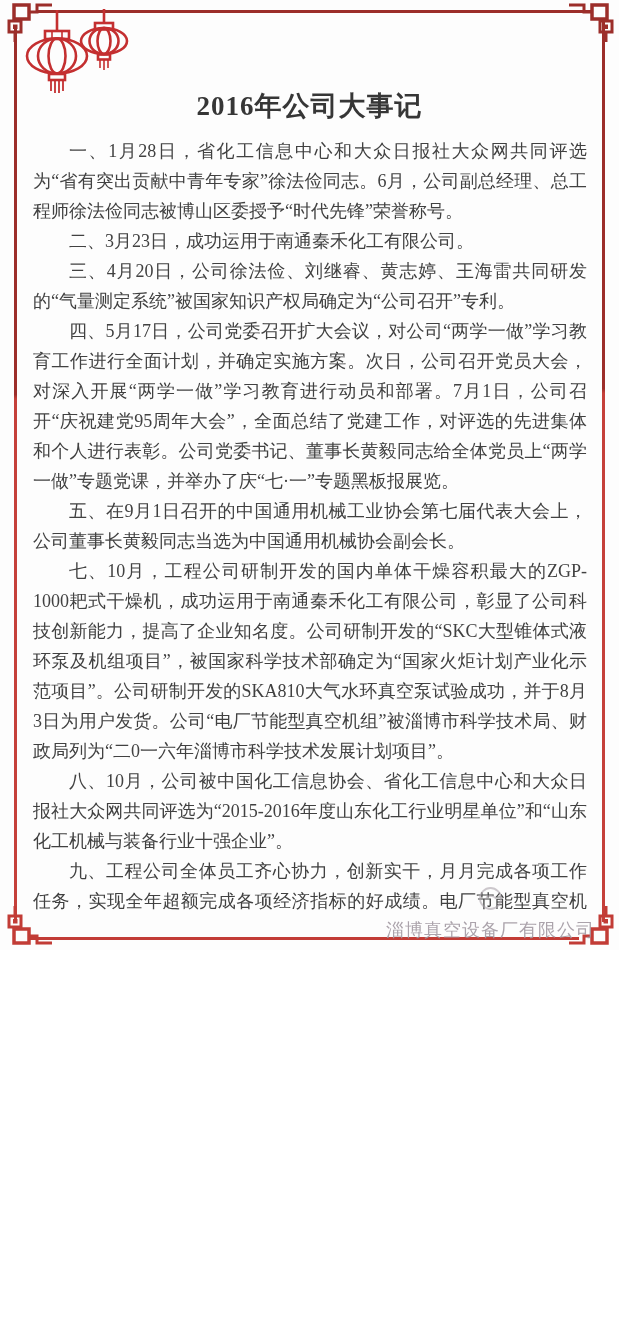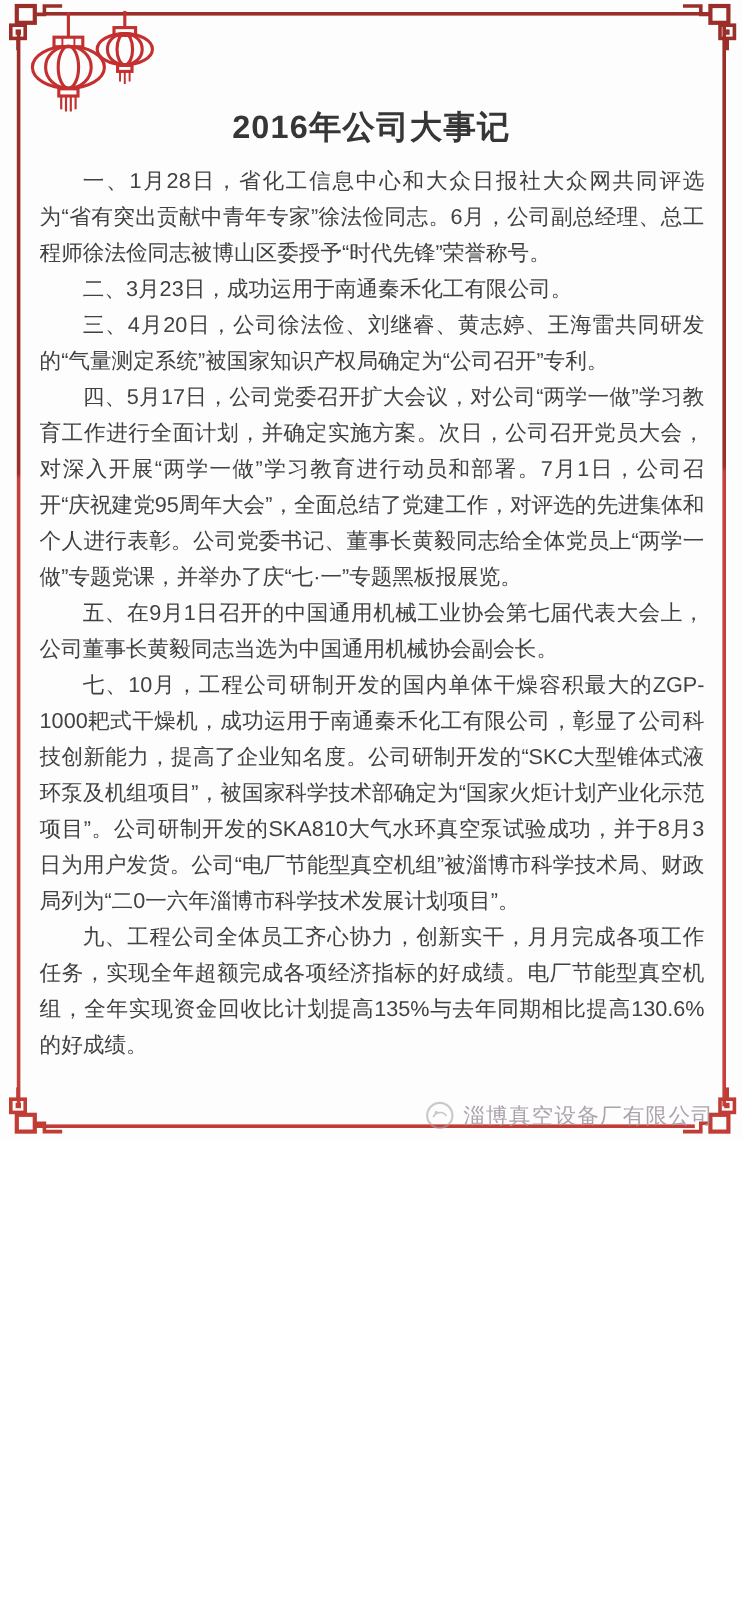--- a/index.html
+++ b/index.html
@@ -1,21 +1,21 @@
 <!DOCTYPE html>
 <html><head>
 <meta charset="utf-8">
 <style>
   html,body { margin:0; padding:0; background:#ffffff; }
   .page {
     position:relative;
     width:619px; height:950px;
     background:#fdfdfd;
     overflow:hidden;
-    font-family:Liberation Sans, sans-serif;
+    font-family:Liberation Serif, serif;
   }
 
   
   .frame-top    { position:absolute; left:38px; right:28px; top:10px; height:3px; background:#9c2e2a; z-index:1; }
   .frame-bottom { position:absolute; left:30px; right:40px; bottom:10px; height:3px; background:#c23c36; z-index:1; }
   .frame-left   { position:absolute; left:14px;  top:28px; bottom:28px; width:3px;
                   background:linear-gradient(to bottom,#9c2e2a 0%,#9c2e2a 41%,#c5403a 41.5%,#c5403a 100%); z-index:1; }
   .frame-right  { position:absolute; right:14px; top:18px; bottom:28px; width:3px;
                   background:linear-gradient(to bottom,#9c2e2a 0%,#9c2e2a 41%,#c5403a 41.5%,#c5403a 100%); z-index:1; }
 
@@ -49,20 +49,21 @@
   }
   .content p { margin:0; text-indent:2em; }
 
   
   .watermark {
     position:absolute; right:24px; bottom:8px;
     display:flex; align-items:center; gap:7px;
     color:#a39aa3; font-size:18px; letter-spacing:1px;
     z-index:4;
     opacity:0.9;
+    flex-direction:column;
   }
   .watermark .logo { flex:0 0 auto; opacity:0.65; }
 </style>
 </head>
 <body>
 
 <div class="page">
 
   <div class="frame-top"></div>
   <div class="frame-bottom"></div>
@@ -126,20 +127,21 @@
 
   <h1 class="title">2016年公司大事记</h1>
 
   <div class="content">
       <p>一、1月28日，省化工信息中心和大众日报社大众网共同评选为“省有突出贡献中青年专家”徐法俭同志。6月，公司副总经理、总工程师徐法俭同志被博山区委授予“时代先锋”荣誉称号。</p>
       <p>二、3月23日，成功运用于南通秦禾化工有限公司。</p>
       <p>三、4月20日，公司徐法俭、刘继睿、黄志婷、王海雷共同研发的“气量测定系统”被国家知识产权局确定为“公司召开”专利。</p>
       <p>四、5月17日，公司党委召开扩大会议，对公司“两学一做”学习教育工作进行全面计划，并确定实施方案。次日，公司召开党员大会，对深入开展“两学一做”学习教育进行动员和部署。7月1日，公司召开“庆祝建党95周年大会”，全面总结了党建工作，对评选的先进集体和个人进行表彰。公司党委书记、董事长黄毅同志给全体党员上“两学一做”专题党课，并举办了庆“七·一”专题黑板报展览。</p>
       <p>五、在9月1日召开的中国通用机械工业协会第七届代表大会上，公司董事长黄毅同志当选为中国通用机械协会副会长。</p>
       <p>七、10月，工程公司研制开发的国内单体干燥容积最大的ZGP-1000耙式干燥机，成功运用于南通秦禾化工有限公司，彰显了公司科技创新能力，提高了企业知名度。公司研制开发的“SKC大型锥体式液环泵及机组项目”，被国家科学技术部确定为“国家火炬计划产业化示范项目”。公司研制开发的SKA810大气水环真空泵试验成功，并于8月3日为用户发货。公司“电厂节能型真空机组”被淄博市科学技术局、财政局列为“二0一六年淄博市科学技术发展计划项目”。</p>
+      <p>八、10月，公司被中国化工信息协会、省化工信息中心和大众日报社大众网共同评选为“2015-2016年度山东化工行业明星单位”和“山东化工机械与装备行业十强企业”。</p>
       <p>九、工程公司全体员工齐心协力，创新实干，月月完成各项工作任务，实现全年超额完成各项经济指标的好成绩。电厂节能型真空机组，全年实现资金回收比计划提高135%与去年同期相比提高130.6%的好成绩。</p>
     </div>
 
   <div class="watermark">
     <svg class="logo" width="25" height="25" viewBox="0 0 25 25" fill="none" stroke="#aaa2aa" stroke-width="1.8">
       <circle cx="12.5" cy="12.5" r="10.5"></circle>
       <path d="M7,14 C9,9 16,9 18,13" stroke-width="1.4"></path>
       <circle cx="9.5" cy="10" r="1.3" fill="#aaa2aa" stroke="none"></circle>
     </svg>
     <span>淄博真空设备厂有限公司</span>

